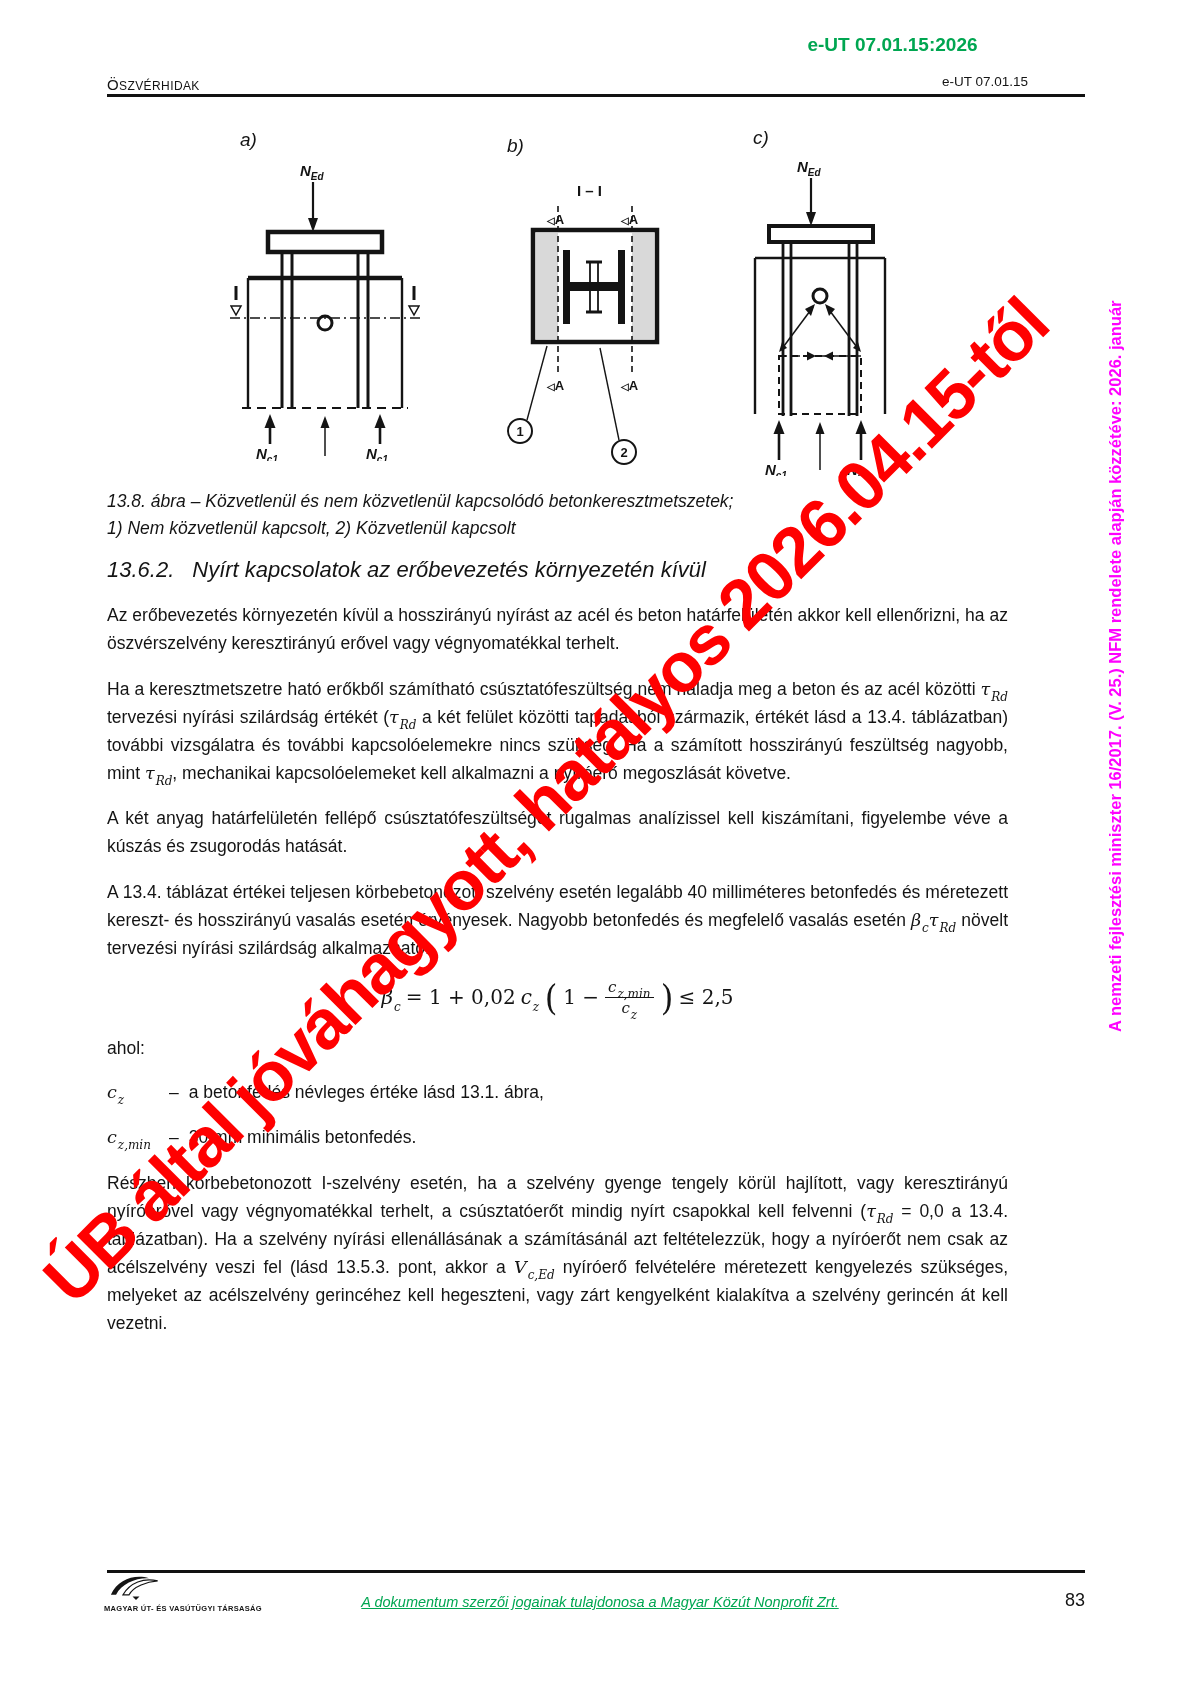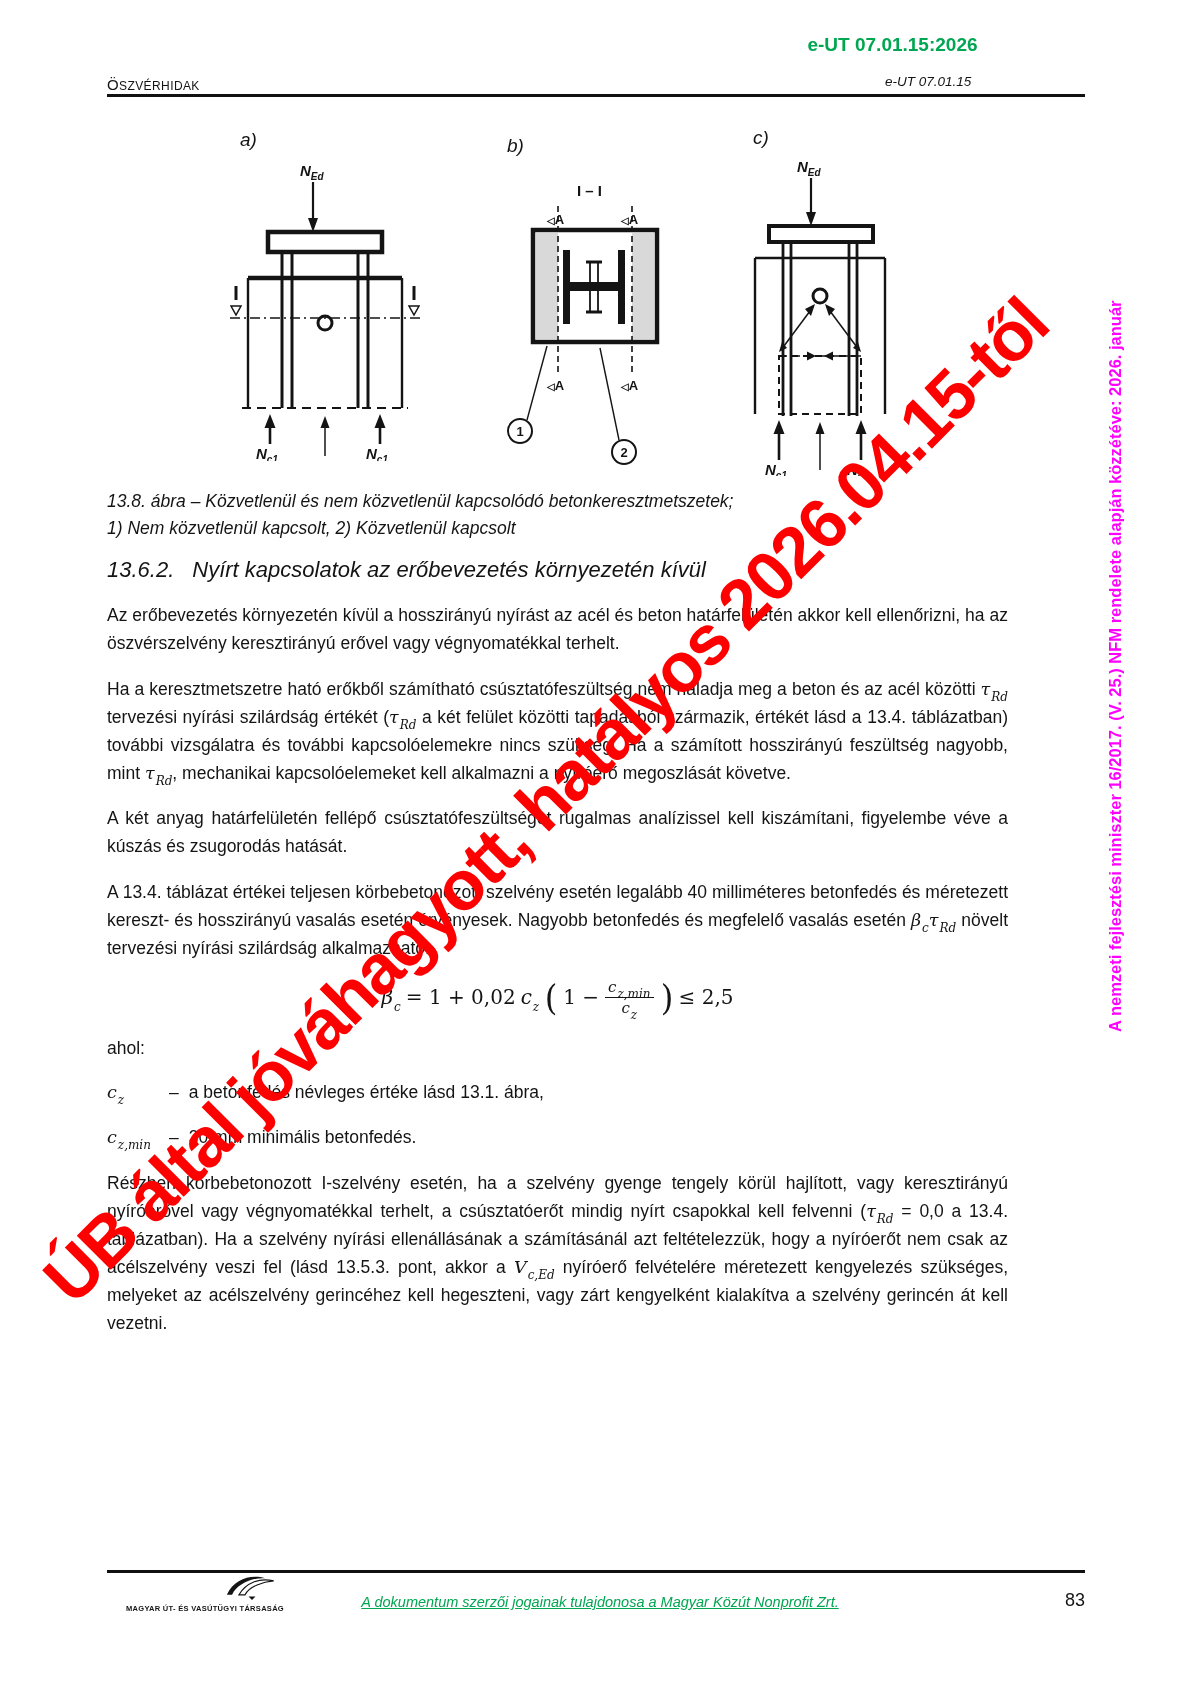--- a/index.html
+++ b/index.html
@@ -6,21 +6,21 @@
   .page {
     position:relative; width:1190px; height:1684px; margin:0 auto;
     background:#ffffff; overflow:hidden;
     font-family:"Liberation Sans", sans-serif; color:#141414;
   }
   
   .hdr-code-top { position:absolute; top:34px; left:700px; width:385px; text-align:center;
     font-size:19px; font-weight:bold; color:#00A651; }
   .hdr-left { position:absolute; top:76px; left:107px; font-size:12px; letter-spacing:.4px; }
   .hdr-left::first-letter { font-size:15px; }
-  .hdr-right { position:absolute; top:74px; left:885px; width:200px; text-align:left; font-size:13.5px;font-style:italic; }
+  .hdr-right { position:absolute; top:74px; left:885px; width:200px; text-align:center; font-size:13.5px; }
   .hdr-rule { position:absolute; top:94px; left:107px; width:978px; height:2.6px; background:#111; }
   
   .fig { position:absolute; }
   .fig svg { display:block; }
   .fig-label { font-style:italic; font-size:19px; fill:#141414; font-family:"Liberation Sans",sans-serif; }
   .nlabel { font-style:italic; font-weight:bold; font-size:15px; fill:#141414; font-family:"Liberation Sans",sans-serif; }
   .nsub { font-size:10px; }
   .sec-label { font-weight:bold; font-size:15px; fill:#141414; }
   .amark { font-weight:bold; font-size:13px; fill:#141414; }
   .atri { font-size:10px; }
@@ -52,21 +52,21 @@
     font-size:70px; font-weight:bold; letter-spacing:-2px; color:#FF0000;
     white-space:nowrap; z-index:60; pointer-events:none;
   }
   .side-note {
     position:absolute; left:1106px; top:148px; height:884px; width:28px; z-index:55;
     writing-mode:vertical-rl; transform:rotate(180deg);
     font-size:16.5px; font-weight:bold; color:#FF00FF; white-space:nowrap;
   }
   
   .ftr-rule { position:absolute; top:1570px; left:107px; width:978px; height:2.6px; background:#111; }
-  .ftr-logo { position:absolute; left:104px; top:1574px; width:180px; text-align:right; }
+  .ftr-logo { position:absolute; left:104px; top:1574px; width:180px; text-align:left; }
   .ftr-logo .org { font-size:7.5px; font-weight:bold; letter-spacing:.3px; color:#141414; }
   .ftr-copy { position:absolute; left:300px; top:1594px; width:600px; text-align:center;
     font-size:14.5px; font-style:italic; color:#00A651;text-decoration:underline; }
   .ftr-page { position:absolute; left:1035px; top:1590px; width:50px; text-align:right; font-size:18px; }
   svg .ln { stroke:#141414; fill:none; }
   svg .fill { fill:#141414; stroke:none; }
 </style>
 </head>
 <body>
 

